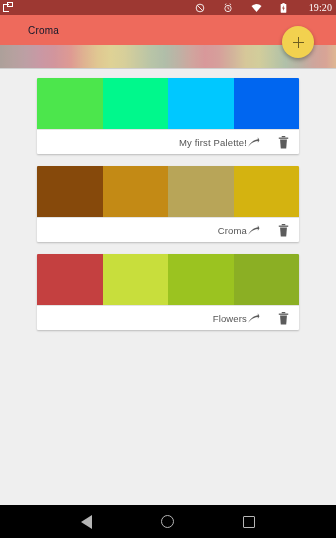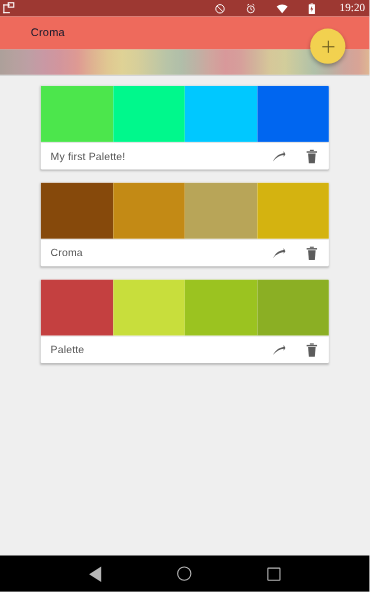--- a/index.html
+++ b/index.html
@@ -90,21 +90,21 @@
     box-shadow:0 1px 2px rgba(0,0,0,.22);
     overflow:hidden;
   }
   .swatches { display:flex; height:51px; }
   .swatch { flex:1; height:100%; }
   .cardbar {
     height:25px; display:flex; align-items:center;
     padding:0 9px 0 9px; border-top:1px solid #E4E4E4;
   }
   .card-title {
-    flex:1; font-size:9.5px; color:#555555; letter-spacing:.15px;
+    flex:1; font-size:9.5px; color:#555555; letter-spacing:.15px;text-align:right;
   }
   .cardbar-actions { display:flex; align-items:center; gap:17px; }
   .act { width:13px; height:13px; display:flex; align-items:center; justify-content:center; }
 
   
   .navbar {
     position:absolute; left:0; right:0; bottom:0;
     height:33px; background:#000000;
     display:flex; align-items:center; justify-content:space-around;
     padding:0 46px;
@@ -224,21 +224,21 @@
     </div>
 
     <div class="card">
       <div class="swatches">
         <div class="swatch" style="background: rgb(196, 64, 64);"></div>
         <div class="swatch" style="background: rgb(200, 222, 60);"></div>
         <div class="swatch" style="background: rgb(155, 195, 32);"></div>
         <div class="swatch" style="background: rgb(139, 175, 36);"></div>
       </div>
       <div class="cardbar">
-        <span class="card-title">Palette</span>
+        <span class="card-title">Flowers</span>
         <span class="cardbar-actions">
           <span class="act">
             <svg width="13" height="13" viewBox="0 0 24 24">
               <path d="M2 20 C7 10 14 7 20 6.2 L20 2.5 L23 8 L20 12.5 L20 9.2 C14.5 9.8 7.5 13 2 20 Z" fill="#5C5C5C"></path>
             </svg>
           </span>
           <span class="act">
             <svg width="11" height="13" viewBox="0 0 18 22">
               <rect x="6" y="0" width="6" height="2.2" fill="#5C5C5C"></rect>
               <rect x="1" y="2.6" width="16" height="2.2" fill="#5C5C5C"></rect>

